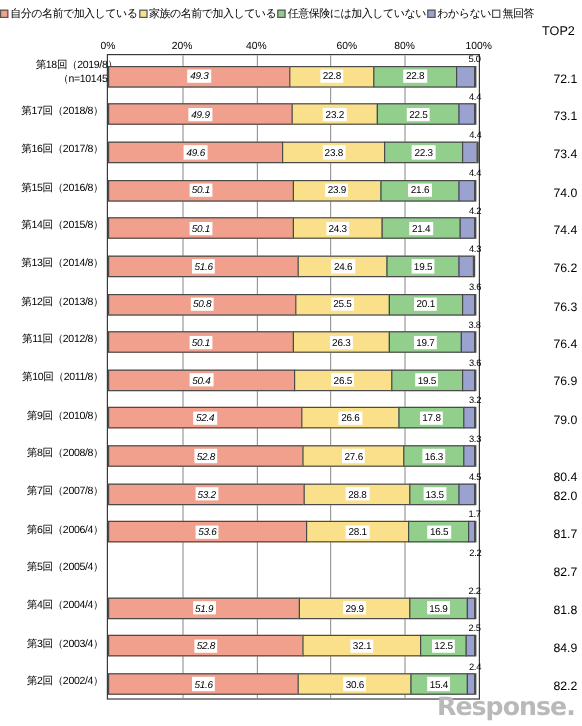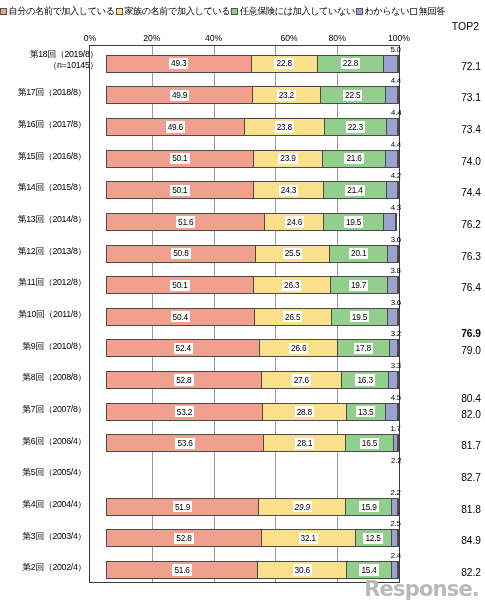--- a/index.html
+++ b/index.html
@@ -77,21 +77,21 @@
     box-sizing:border-box;
   }
   .seg{
     position:relative;
     box-sizing:border-box;
     border:1px solid #4a4a4a;
     margin-left:-1px;
     display:flex;align-items:center;justify-content:center;
     overflow:visible;
   }
-  .seg:first-child{margin-left:16px;}
+  .seg:first-child{margin-left:0;font-style:italic;}
   .seg .vlabel{
     background:#fff;
     font-size:8.3px;
     line-height:1;
     padding:1.5px 2px;
     letter-spacing:-0.2px;
     white-space:nowrap;
   }
   .outlab{
     position:absolute;
@@ -266,21 +266,21 @@
       <div class="top2" style="top: 15.6471px;">74.4</div>
     </div>
     <div class="row" style="top: 158.235px; height: 31.6471px;">
       <div class="rlabel" style="top: 10.8235px;"><span>第13回（2014/8）</span></div>
       <div class="barwrap" style="top: 0px; height: 31.6471px;">
         <div class="outlab" style="left: 312px; top: 0.647059px;">4.3</div>
         <div class="bar" style="top: 9.64706px; height: 18px;">
           <div class="seg" title="自分の名前で加入している 51.6" style="width: 159.444px; background: rgb(240, 160, 140);">
             <span class="vlabel">51.6</span>
           </div>
-          <div class="seg" title="家族の名前で加入している 24.6" style="width: 60px; background: rgb(251, 224, 139);">
+          <div class="seg" title="家族の名前で加入している 24.6" style="width: 75px; background: rgb(251, 224, 139);">
             <span class="vlabel">24.6</span>
           </div>
           <div class="seg" title="任意保険には加入していない 19.5" style="width: 60.255px; background: rgb(146, 206, 140);">
             <span class="vlabel">19.5</span>
           </div>
           <div class="seg" title="わからない 4.3" style="width: 13.287px; background: rgb(154, 163, 208);"></div>
           <div class="seg" title="無回答 0.0" style="width: 0px; background: rgb(255, 255, 255);"></div>
         </div>
       </div>
       <div class="top2" style="top: 15.6471px;">76.2</div>
@@ -336,21 +336,21 @@
           <div class="seg" title="家族の名前で加入している 26.5" style="width: 81.885px; background: rgb(251, 224, 139);">
             <span class="vlabel">26.5</span>
           </div>
           <div class="seg" title="任意保険には加入していない 19.5" style="width: 60.255px; background: rgb(146, 206, 140);">
             <span class="vlabel">19.5</span>
           </div>
           <div class="seg" title="わからない 3.6" style="width: 11.124px; background: rgb(154, 163, 208);"></div>
           <div class="seg" title="無回答 0.0" style="width: 0px; background: rgb(255, 255, 255);"></div>
         </div>
       </div>
-      <div class="top2" style="top: 30px; font-weight: bold;">76.9</div>
+      <div class="top2" style="top: 15px;">76.9</div>
     </div>
     <div class="row" style="top: 284.824px; height: 31.6471px;">
       <div class="rlabel" style="top: 10.8235px;"><span>第9回（2010/8）</span></div>
       <div class="barwrap" style="top: 0px; height: 31.6471px;">
         <div class="outlab" style="left: 312px; top: 0.647059px;">3.2</div>
         <div class="bar" style="top: 9.64706px; height: 18px;">
           <div class="seg" title="自分の名前で加入している 52.4" style="width: 161.916px; background: rgb(240, 160, 140);">
             <span class="vlabel">52.4</span>
           </div>
           <div class="seg" title="家族の名前で加入している 26.6" style="width: 82.194px; background: rgb(251, 224, 139);">
@@ -433,21 +433,21 @@
       <div class="top2" style="top: 15.6471px;">82.7</div>
     </div>
     <div class="row" style="top: 443.059px; height: 31.6471px;">
       <div class="rlabel" style="top: 10.8235px;"><span>第4回（2004/4）</span></div>
       <div class="barwrap" style="top: 0px; height: 31.6471px;">
         <div class="outlab" style="left: 311.691px; top: 0.647059px;">2.2</div>
         <div class="bar" style="top: 9.64706px; height: 18px;">
           <div class="seg" title="自分の名前で加入している 51.9" style="width: 160.371px; background: rgb(240, 160, 140);">
             <span class="vlabel">51.9</span>
           </div>
-          <div class="seg" title="家族の名前で加入している 29.9" style="width: 92.391px; background: rgb(251, 224, 139); font-style: italic;">
+          <div class="seg" title="家族の名前で加入している 29.9" style="width: 92.391px; background: rgb(251, 224, 139);">
             <span class="vlabel">29.9</span>
           </div>
           <div class="seg" title="任意保険には加入していない 15.9" style="width: 49.131px; background: rgb(146, 206, 140);">
             <span class="vlabel">15.9</span>
           </div>
           <div class="seg" title="わからない 2.2" style="width: 6.798px; background: rgb(154, 163, 208);"></div>
           <div class="seg" title="無回答 0.1" style="width: 0.309px; background: rgb(255, 255, 255);"></div>
         </div>
       </div>
       <div class="top2" style="top: 15.6471px;">81.8</div>

